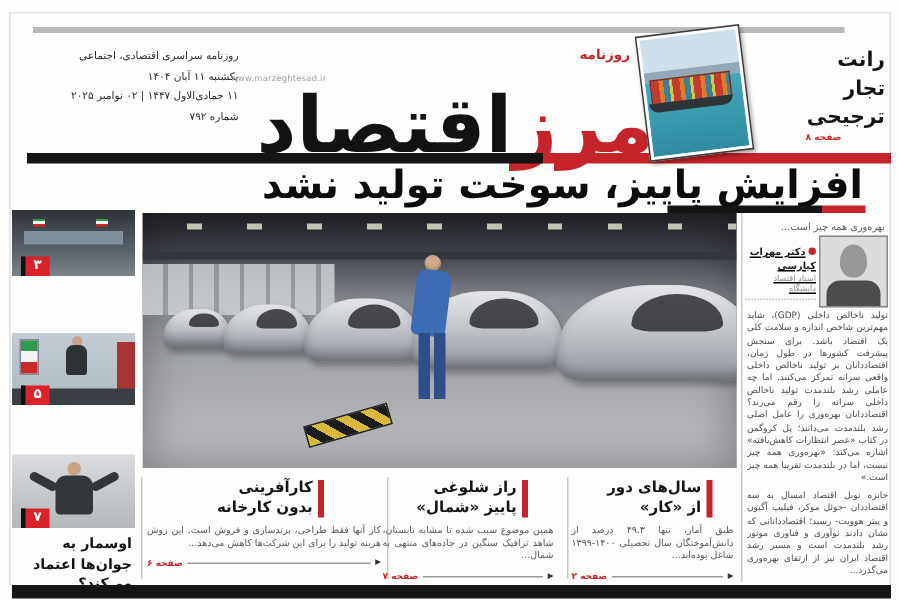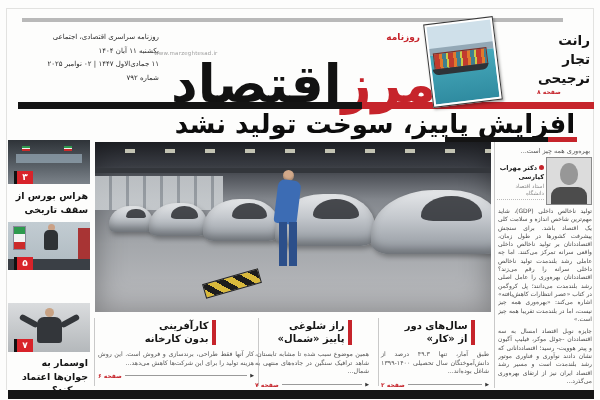--- a/index.html
+++ b/index.html
@@ -95,21 +95,21 @@
   .bpage .ln{flex:1;height:1px;background:#9a9a9a;}
   .bpage .ar{font-size:5px;color:#333;line-height:5px;}
 
   
   .oped-bar-black{left:445px;top:137px;width:103px;height:5px;background:#141414;}
   .oped-bar-red{left:548px;top:137px;width:29px;height:5px;background:#c6242b;}
   .oped-kicker{left:498px;top:147px;width:92px;text-align:right;font-size:6.5px;color:#555;}
   .author-photo{left:546px;top:157px;width:44px;height:46px;background:#dcdcdc;border:1px solid #8a8a8a;overflow:hidden;}
   .ap-head{width:18px;height:22px;background:#979797;border-radius:50% 50% 45% 45%;margin:5px auto 0;}
   .ap-body{width:36px;height:17px;background:#4c4c4c;border-radius:9px 9px 0 0;margin:2px auto 0;}
-  .author-block{left:497px;top:164px;width:47px;direction:rtl;}
+  .author-block{left:497px;top:164px;width:47px;direction:rtl;text-decoration:underline;}
   .author-name{font-size:6.5px;font-weight:bold;color:#1c1c1c;line-height:8.5px;}
   .dot-ic{display:inline-block;width:5px;height:5px;border-radius:50%;background:#c6242b;margin-left:2px;}
   .author-title{margin-top:2px;font-size:5.5px;color:#8a8a8a;line-height:7px;border-bottom:1px dotted #bbb;padding-bottom:2px;}
   .oped-body{left:498px;top:207px;width:94px;height:181px;overflow:hidden;font-size:6px;line-height:8.3px;color:#4a4a4a;text-align:justify;direction:rtl;}
   .oped-body p{margin:0 0 4px 0;}
 
   .bottom-bar{left:8px;top:390px;width:586px;height:9px;background:#161616;}
 </style>
 </head>
 <body>
@@ -174,21 +174,20 @@
     </div>
     <div class="hazard"></div>
   </div>
 
   <div class="abs sb-photo sb1">
     <div class="flag" style="left:14px;top:6px;"></div>
     <div class="flag" style="left:56px;top:6px;"></div>
     <div class="screens"></div>
     <div class="badge">۳</div>
   </div>
-  <div class="abs sb-cap cap1 rtl">هراس بورس از سقف تاریخی</div>
 
   <div class="abs sb-photo sb2">
     <div class="flag2"></div>
     <div class="s-head"></div>
     <div class="speaker"></div>
     <div class="redpanel"></div>
     <div class="desk"></div>
     <div class="badge">۵</div>
   </div>
 

